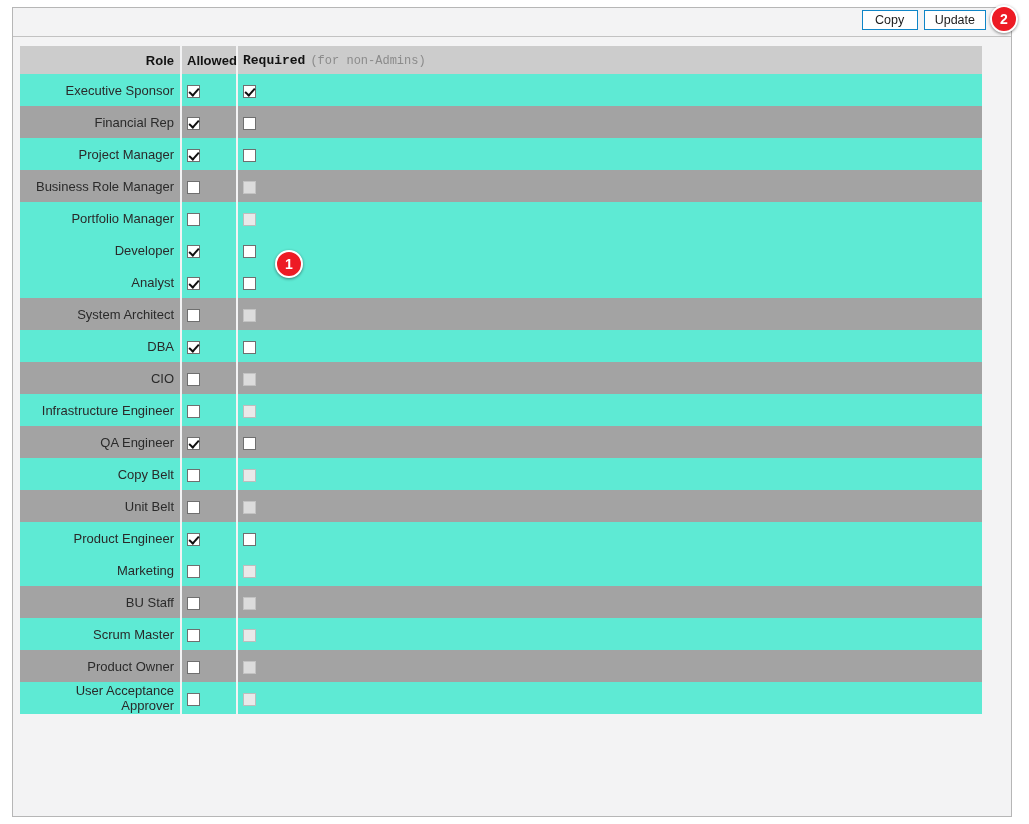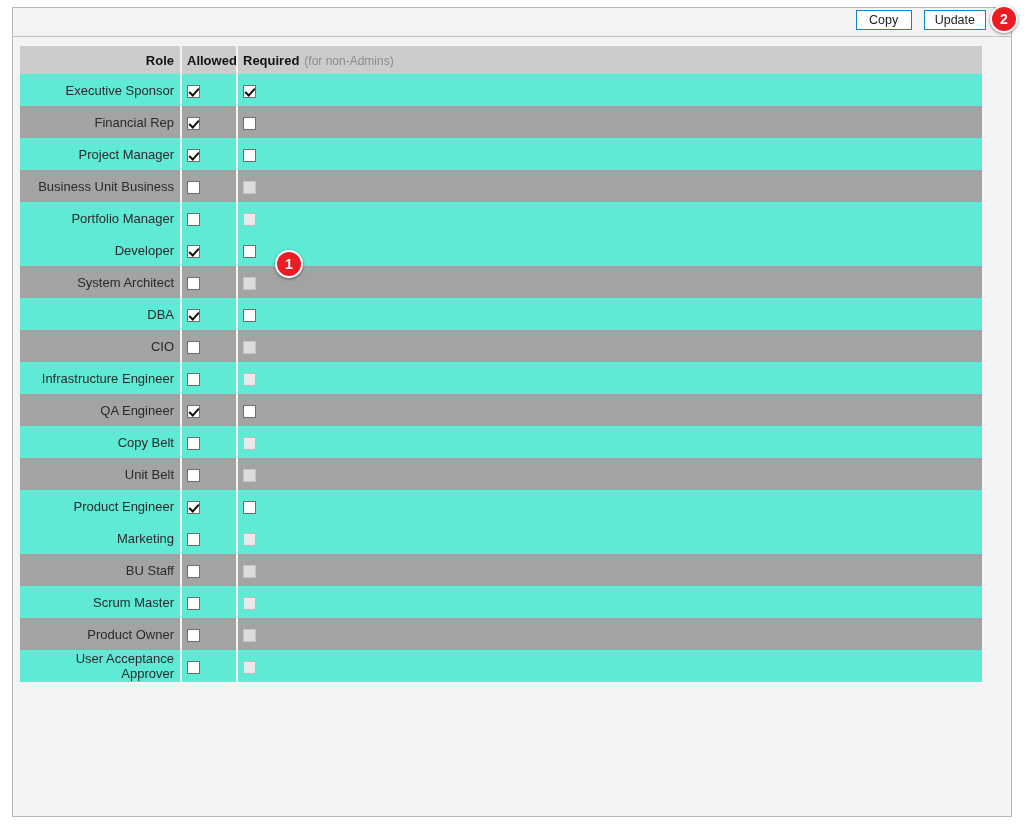--- a/index.html
+++ b/index.html
@@ -38,21 +38,21 @@
     height: 29px;
     box-sizing: border-box;
     border-bottom: 1px solid #c2c2c2;
     background: #f3f3f4;
   }
   #toolbar-actions {
     position: absolute;
     right: 25px;
     top: 2px;
     display: flex;
-    gap: 12px;
+    gap: 6px;
   }
   .tb-btn {
     min-width: 56px;
     height: 20px;
     line-height: 18px;
     padding: 0 10px;
     box-sizing: border-box;
     background: #ffffff;
     border: 1px solid #0f86c8;
     color: #1b1b1b;
@@ -86,21 +86,21 @@
     box-sizing: border-box;
     font-family: "Liberation Sans", sans-serif;
     font-size: 13px;
     font-weight: bold;
     color: #121212;
     vertical-align: middle;
     border-right: 2px solid #f3f3f4;
   }
   table.roles thead th.th-role    { text-align: right; }
   table.roles thead th.th-allowed { text-align: right; padding-left: 5px; }
-  table.roles thead th.th-req     { text-align: left; padding-left: 5px; border-right: none; }
+  table.roles thead th.th-req     { text-align: left; padding-left: 5px; border-right: none; font-family: Liberation Mono, monospace; }
   .req-note {
     font-weight: normal;
     color: #8b8b8b;
     font-size: 12px;
     margin-left: 5px;
   }
 
   table.roles tbody td {
     height: 32px;
     padding: 0 6px;
@@ -207,31 +207,36 @@
             <td class="td-role">Financial Rep</td>
             <td class="td-allowed"><span class="cb checked"></span></td>
             <td class="td-req"><span class="cb"></span></td>
           </tr>
           <tr class="band-light">
             <td class="td-role">Project Manager</td>
             <td class="td-allowed"><span class="cb checked"></span></td>
             <td class="td-req"><span class="cb"></span></td>
           </tr>
           <tr class="band-dark">
-            <td class="td-role">Business Unit Business</td>
+            <td class="td-role">Business Role Manager</td>
             <td class="td-allowed"><span class="cb"></span></td>
             <td class="td-req"><span class="cb disabled"></span></td>
           </tr>
           <tr class="band-light">
             <td class="td-role">Portfolio Manager</td>
             <td class="td-allowed"><span class="cb"></span></td>
             <td class="td-req"><span class="cb disabled"></span></td>
           </tr>
           <tr class="band-light">
             <td class="td-role">Developer</td>
+            <td class="td-allowed"><span class="cb checked"></span></td>
+            <td class="td-req"><span class="cb"></span></td>
+          </tr>
+          <tr class="band-light">
+            <td class="td-role">Analyst</td>
             <td class="td-allowed"><span class="cb checked"></span></td>
             <td class="td-req"><span class="cb"></span></td>
           </tr>
           <tr class="band-dark">
             <td class="td-role">System Architect</td>
             <td class="td-allowed"><span class="cb"></span></td>
             <td class="td-req"><span class="cb disabled"></span></td>
           </tr>
           <tr class="band-light">
             <td class="td-role">DBA</td>

